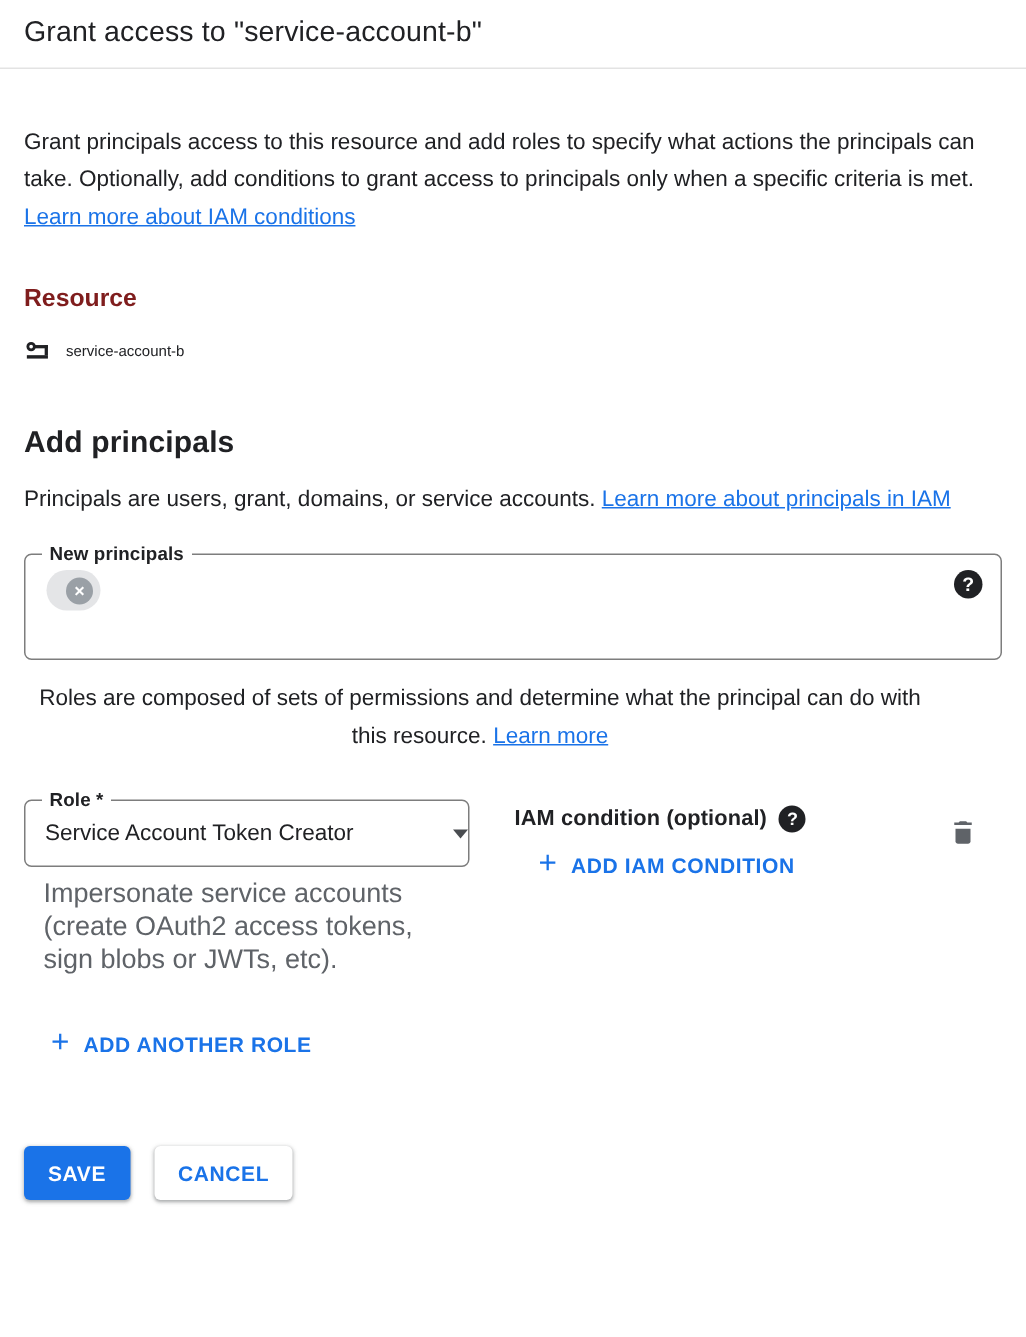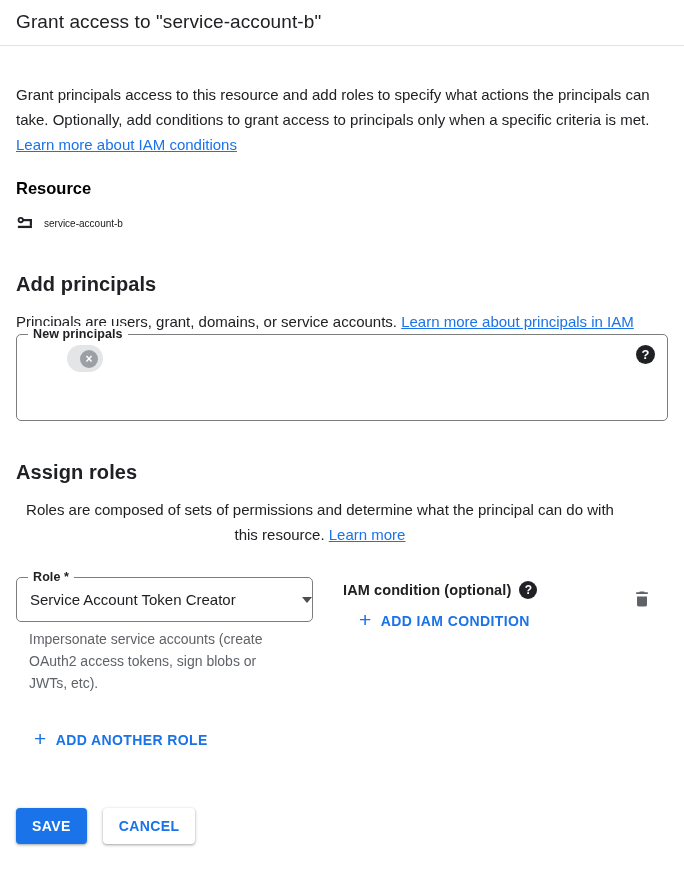--- a/index.html
+++ b/index.html
@@ -16,21 +16,21 @@
   .dlg-header { padding: 11px 16px 12px 16px; border-bottom: 1px solid #e3e3e3; }
   .dlg-title { font-size: 19px; font-weight: 400; color: #202124; letter-spacing: .1px; }
 
   .content { padding: 0 16px; }
 
   
   .intro { margin-top: 36px; font-size: 15px; line-height: 25px; color: #202124; max-width: 652px; }
   a.link { color: #1a73e8; text-decoration: underline; cursor: pointer; }
 
   
-  .section-heading-sm { margin-top: 22px; font-size: 16.5px; font-weight: 700; color: #000000; }
+  .section-heading-sm { margin-top: 33px; font-size: 16.5px; font-weight: 700; color: #7f1d1d; }
   .resource-row { margin-top: 16px; display: flex; align-items: center; gap: 9px; font-size: 10px; }
   .resource-row svg { display: block; }
 
   
   .section-heading-lg { margin-top: 40px; font-size: 20px; font-weight: 700; color: #202124; letter-spacing: .1px; }
   .section-desc { margin-top: 13px; font-size: 15px; line-height: 25px; color: #202124; }
   .principals-desc { max-width: 645px; }
   .roles-desc { max-width: 608px; text-align: center; }
 
   
@@ -46,21 +46,21 @@
     background: #fff;
     padding: 0 5px;
     font-size: 12.5px;
     font-weight: 600;
     color: #202124;
     letter-spacing: .1px;
     line-height: 17px;
   }
 
   
-  .principals-field { height: 87px; width: 652px; padding-left: 36px; }
+  .principals-field { margin-top: 24px; height: 71px; width: 652px; }
   .principals-field-inner { display: flex; align-items: flex-start; justify-content: space-between; padding: 10px 12px 0 14px; }
   .chip {
     display: inline-flex; align-items: center; gap: 7px;
     background: #e4e5e7;
     border-radius: 14px;
     height: 27px;
     padding: 0 5px 0 13px;
     font-size: 14.5px;
     color: #3c4043;
     max-width: 560px;
@@ -84,21 +84,21 @@
   .role-row { margin-top: 30px; display: flex; align-items: flex-start; }
   .role-col { width: 297px; flex: none; }
   .role-select { height: 45px; width: 297px; display: flex; align-items: center; justify-content: space-between; padding: 0 0 0 13px; cursor: pointer; }
   .role-value { font-size: 15px; color: #202124; }
   .dropdown-arrow {
     width: 0; height: 0;
     border-left: 5.5px solid transparent;
     border-right: 5.5px solid transparent;
     border-top: 6.5px solid #4a4d51;
   }
-  .role-helper { margin: 6px 0 0 13px; max-width: 268px; font-size: 14px; line-height: 22px; color: #5f6368; }
+  .role-helper { margin: 6px 0 0 13px; max-width: 268px; font-size: 18px; line-height: 22px; color: #5f6368; }
 
   .condition-col { margin-left: 30px; flex: 1; padding-top: 4px; }
   .condition-label-row { display: flex; align-items: center; gap: 8px; }
   .condition-label { font-size: 14.5px; font-weight: 700; color: #202124; letter-spacing: .1px; text-align: center; }
   .text-button {
     display: inline-flex; align-items: center; gap: 9px;
     color: #1a73e8; font-size: 14px; font-weight: 700; letter-spacing: .4px;
     background: none; border: none; cursor: pointer;
     font-family: inherit;
   }
@@ -159,21 +159,20 @@
     <div class="outlined-field principals-field">
       <span class="field-label">New principals</span>
       <div class="principals-field-inner">
         <span class="chip">
           <span class="chip-close">×</span>
         </span>
         <span class="help-icon">?</span>
       </div>
     </div>
 
-    <h2 class="section-heading-lg">Assign roles</h2>
     <p class="section-desc roles-desc"><span>Roles are composed of sets of permissions and determine what the principal can do with this resource. </span><a class="link">Learn more</a></p>
 
     <div class="role-row">
       <div class="role-col">
         <div class="outlined-field role-select">
           <span class="field-label">Role *</span>
           <span class="role-value">Service Account Token Creator</span>
           <span class="dropdown-arrow"></span>
         </div>
         <p class="role-helper">Impersonate service accounts (create OAuth2 access tokens, sign blobs or JWTs, etc).</p>

